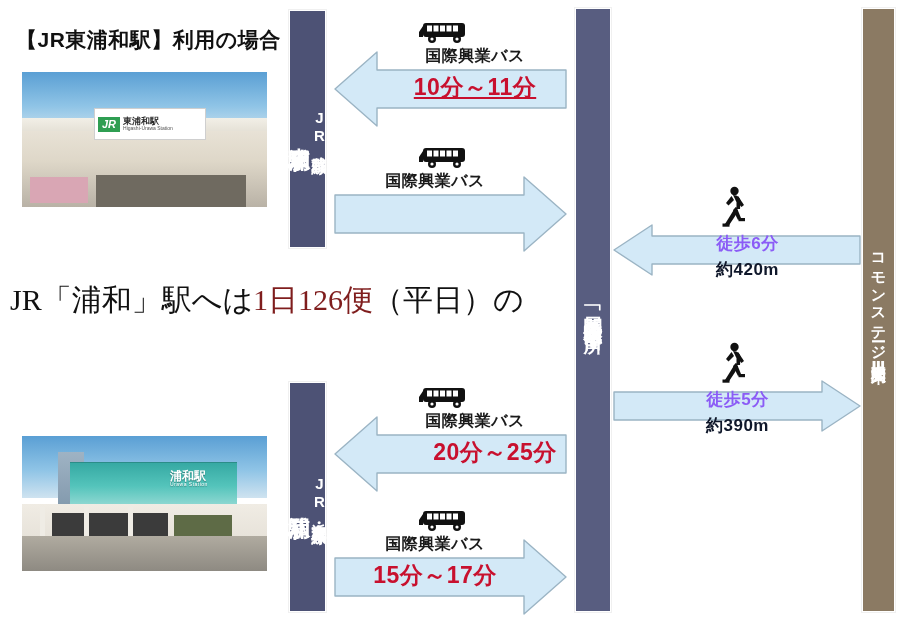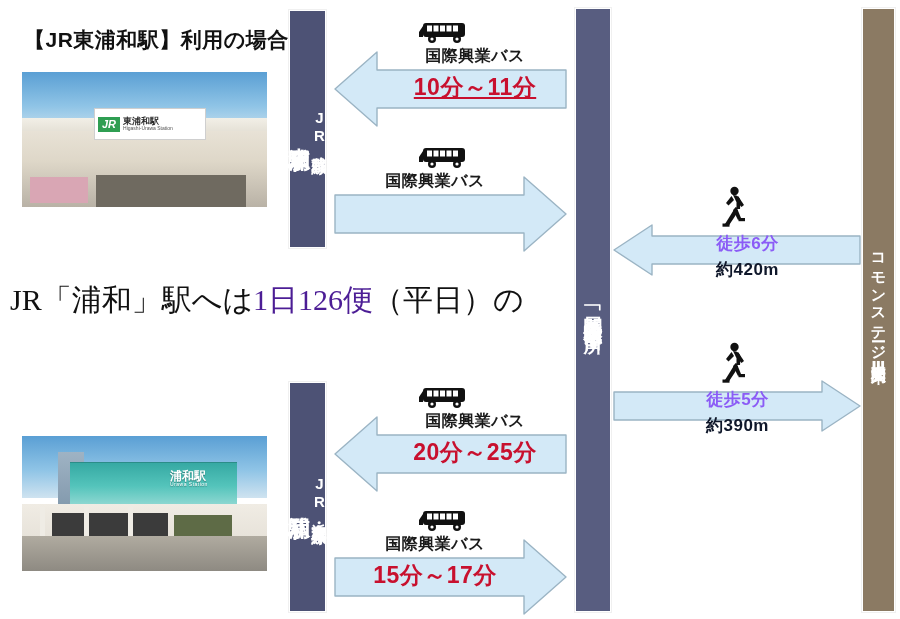--- a/index.html
+++ b/index.html
@@ -220,28 +220,28 @@
 
   
   .headline {
     position: absolute;
     font-family: "Liberation Serif", "DejaVu Serif", serif;
     font-size: 30px;
     line-height: 1.45;
     color: #111111;
     letter-spacing: 0px;
   }
-  .headline .hl-red { color: #4c1d95; }
+  .headline .hl-red { color: #7f1d1d; }
 </style>
 </head>
 <body>
 
 <div id="canvas">
 
-  <div class="section-title" style="left:24px; top:26px;">【JR東浦和駅】利用の場合</div>
+  <div class="section-title" style="left:16px; top:26px;">【JR東浦和駅】利用の場合</div>
 
   <div class="photo" style="left:22px; top:72px; width:245px; height:135px;">
     <div class="sky"></div>
     <div class="canopy" style="top:34%; height:20%;"></div>
     <div class="bldg" style="height:56%;"></div>
     <div class="poster" style="left:8px; bottom:4px; width:58px; height:26px;"></div>
     <div class="doorway" style="left:74px; bottom:0; width:150px; height:32px; background:#6f6a60;"></div>
     <div class="sign-green" style="left:72px; top:36px; width:110px; height:30px;">
       <div class="jr-badge">JR</div>
       <div class="sign-txt">
@@ -342,21 +342,21 @@
       <rect x="23" y="5.5" width="5" height="6" fill="#fff"></rect>
       <rect x="29.5" y="5.5" width="5" height="6" fill="#fff"></rect>
       <rect x="36" y="5.5" width="5" height="6" fill="#fff"></rect>
       <circle cx="15" cy="19" r="4" fill="#111"></circle>
       <circle cx="40" cy="19" r="4" fill="#111"></circle>
       <circle cx="15" cy="19" r="1.6" fill="#fff"></circle>
       <circle cx="40" cy="19" r="1.6" fill="#fff"></circle>
     </svg>
   </div>
   <div class="arrow-label lbl-operator" style="left:380px; top:411px; width:190px;">国際興業バス</div>
-  <div class="arrow-label lbl-time" style="left:380px; top:437px; width:190px;">20分～25分</div>
+  <div class="arrow-label lbl-time" style="left:400px; top:437px; width:190px;">20分～25分</div>
 
   <div class="arrow-wrap" style="left:333px; top:538px; width:235px; height:78px;">
     <svg class="arrow-svg" width="235" height="78" viewBox="0 0 235 78">
       <polygon points="233,39 191,2 191,20 2,20 2,58 191,58 191,76" fill="#d3e9f7" stroke="#9bb4c4" stroke-width="1.4" stroke-linejoin="round"></polygon>
     </svg>
   </div>
   <div class="icon" style="left:417px; top:508px;">
     <svg width="54" height="26" viewBox="0 0 54 26">
       <rect x="6" y="3" width="42" height="14" rx="3" fill="#111"></rect>
       <path d="M2 12 L6 6 L6 17 L2 17 Z" fill="#111"></path>

